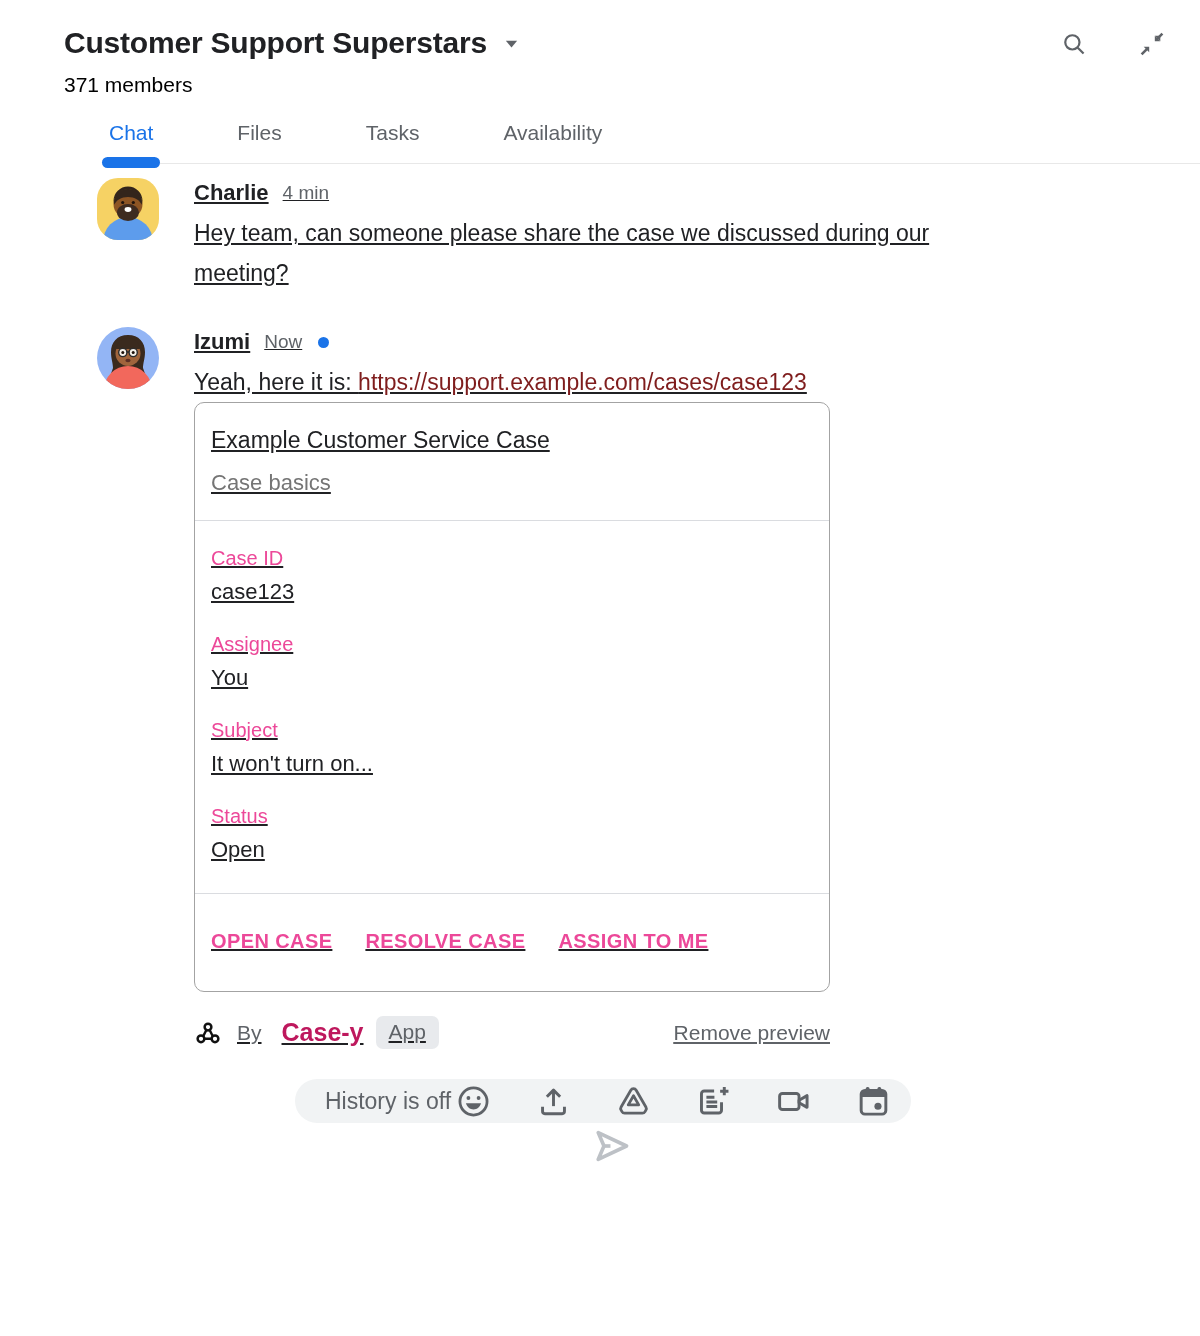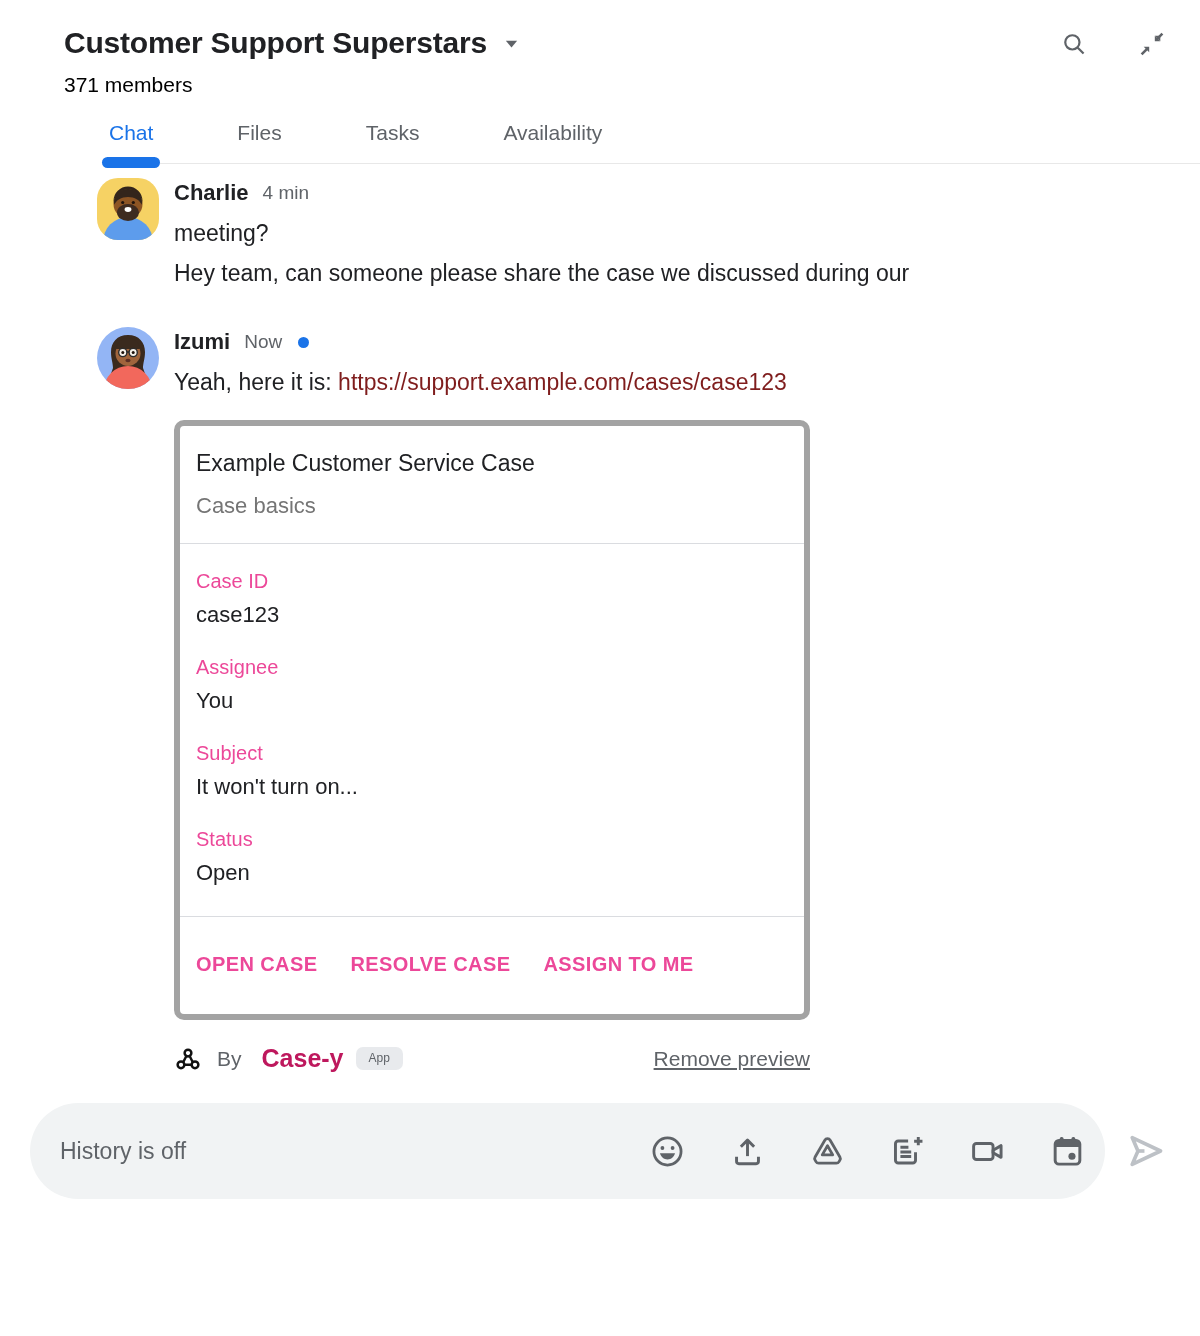--- a/index.html
+++ b/index.html
@@ -15,56 +15,56 @@
   .header-actions { display: flex; align-items: center; gap: 50px; margin-top: 8px; margin-right: 6px; }
   .members { font-size: 21px; color: #000000; margin-top: 9px; }
 
   .tabs { display: flex; gap: 80px; margin-left: 43px; margin-top: 20px; border-bottom: 1px solid #e8e8e8; margin-right: -28px; margin-left: 43px; padding-left: 0; position: relative; }
   .tab { position: relative; padding: 4px 2px 18px; font-size: 21px; font-weight: 500; color: #5f6368; cursor: pointer; }
   .tab.active { color: #1a73e8; }
   .tab.active::after { content: ""; position: absolute; left: 50%; transform: translateX(-50%); bottom: -5px; width: 58px; height: 11px; border-radius: 7px; background: #1a73e8; }
 
   
   .messages { padding: 14px 64px 0 97px; }
-  .message { display: flex; gap: 15px; }
+  .message { display: flex; gap: 35px; text-decoration: underline; }
   .message + .message { margin-top: 34px; }
   .avatar { width: 62px; height: 62px; flex: 0 0 62px; }
   .msg-body { flex: 1; min-width: 0; }
   .name-row { display: flex; align-items: center; gap: 14px; padding-top: 2px; }
   .sender { font-size: 22px; font-weight: 700; color: #202124; }
   .timestamp { font-size: 19px; color: #5f6368; }
   .unread-dot { width: 11px; height: 11px; border-radius: 50%; background: #1a73e8; margin-left: 2px; }
   .msg-text { font-size: 23px; line-height: 40px; color: #202124; margin-top: 7px; }
   .msg-link { color: #7f1d1d; text-decoration: none; }
 
   
-  .card { margin-top: 18px; width: 636px; border: 6px solid #a3a3a3; border-radius: 10px; background: #fff; overflow: hidden; }
+  .card { width: 636px; border: 1px solid #a3a3a3; border-radius: 10px; background: #fff; overflow: hidden; }
   .card-head { padding: 24px 16px 24px; }
   .card-title { font-size: 23px; font-weight: 400; color: #202124; }
   .card-subtitle { font-size: 22px; color: #757575; margin-top: 16px; }
   .card-divider { border: none; border-top: 1px solid #dadce0; height: 0; }
   .card-fields { padding: 26px 16px 30px; }
   .field + .field { margin-top: 28px; }
   .field-label { font-size: 20px; color: #ec4899; }
   .field-value { font-size: 22px; color: #202124; margin-top: 9px; }
   .card-actions { display: flex; align-items: center; gap: 33px; padding: 36px 16px 38px; }
   .card-btn { background: none; border: none; cursor: pointer; font-family: "Liberation Sans", sans-serif; font-size: 20px; font-weight: 700; letter-spacing: 0.4px; padding: 0; }
   .card-btn.primary { color: #ec4899; }
   .card-btn.secondary { color: #ec4899; }
 
   
   .card-footer { margin-top: 24px; width: 636px; display: flex; align-items: center; }
   .webhook-wrap { display: flex; align-items: center; }
   .by-label { font-size: 21px; color: #5f6368; margin-left: 15px; }
   .app-name { font-size: 25px; font-weight: 700; color: #be185d; margin-left: 20px; }
-  .app-badge { font-size: 12px; color: #5f6368; background: #e8eaed; border-radius: 7px; padding: 4px 13px 5px; margin-left: 12px; }
+  .app-badge { font-size: 21px; color: #5f6368; background: #e8eaed; border-radius: 7px; padding: 4px 13px 5px; margin-left: 12px; }
   .remove-link { margin-left: auto; font-size: 21px; color: #5f6368; text-decoration: underline; cursor: pointer; }
 
   
-  .composer { margin-top: 30px; padding: 0 24px 0 30px; display: flex; align-items: center; }
+  .composer { margin-top: 30px; padding: 0 24px 0 30px; display: flex; align-items: center; flex-direction: column; }
   .input-pill { flex: 1; max-width: 1075px; height: 96px; border-radius: 48px; background: #f1f3f4; display: flex; align-items: center; padding: 0 16px 0 30px; cursor: text; }
   .placeholder { font-size: 23px; color: #5f6368; }
   .composer-icons { margin-left: auto; display: flex; align-items: center; gap: 36px; }
   .composer-icons .icon-btn { width: 44px; height: 44px; border-radius: 50%; }
   .send-btn { background: none; border: none; cursor: pointer; margin-left: 18px; padding: 0; display: flex; }
 </style>
 </head>
 <body>
 
 <div class="app">
@@ -137,22 +137,22 @@
           <circle cx="25.7" cy="24.5" r="1.6" fill="#1f140d"></circle>
           <circle cx="36.3" cy="24.5" r="1.6" fill="#1f140d"></circle>
         </g>
       </svg>
       <div class="msg-body">
         <div class="name-row">
           <span class="sender">Charlie</span>
           <span class="timestamp">4 min</span>
         </div>
         <div class="msg-text">
+          <div>Hey team, can someone please share the case we discussed during our</div>
           <div>meeting?</div>
-          <div>Hey team, can someone please share the case we discussed during our</div>
         </div>
       </div>
     </div>
 
     <div class="message">
       <svg class="avatar" viewBox="0 0 62 62">
         <defs>
             <clipPath id="ci">
               <circle cx="31" cy="31" r="31"></circle>
             </clipPath>

